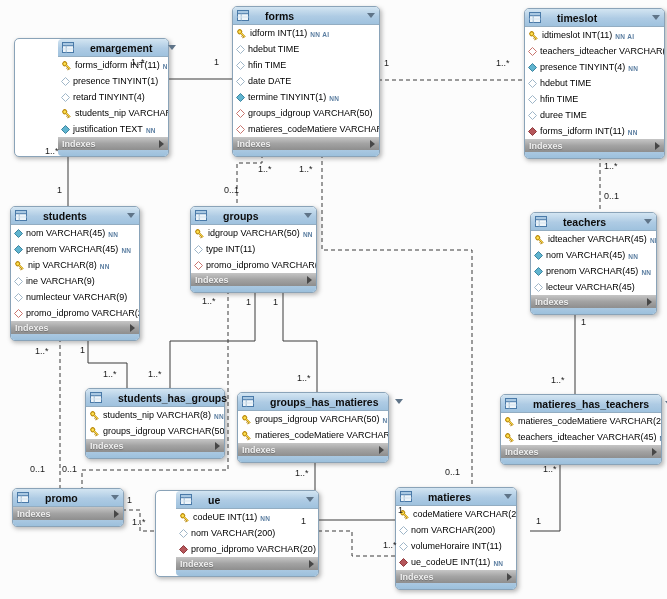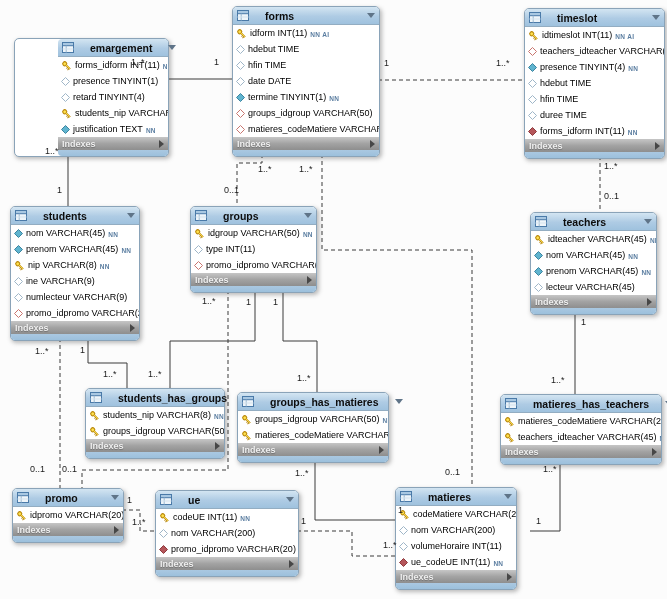--- a/index.html
+++ b/index.html
@@ -628,40 +628,27 @@
             <svg width="12" height="11" viewBox="0 0 12 11">
               <rect x="0.5" y="0.5" width="11" height="10" fill="#eef5fa" stroke="#4a7aa8"></rect>
               <rect x="0.5" y="0.5" width="11" height="3.2" fill="#a9c8e2" stroke="#4a7aa8"></rect>
               <line x1="4.2" y1="3.7" x2="4.2" y2="10.5" stroke="#9ab8d0"></line>
               <line x1="0.5" y1="7" x2="11.5" y2="7" stroke="#d5e3ee"></line>
             </svg>
           </span>
           <span class="tname">promo</span>
           <span class="hdr-arrow"></span>
         </div>
-        <div class="row">
-          <span class="icn">
-            <svg width="11" height="11" viewBox="0 0 11 11">
-              <g transform="rotate(45 5.5 5.5)">
-                <circle cx="3" cy="5.5" r="2" fill="#ffe14d" stroke="#b8860b" stroke-width="1.1"></circle>
-                <rect x="4.8" y="4.9" width="5.4" height="1.3" fill="#ffe14d" stroke="#b8860b" stroke-width="0.7"></rect>
-                <rect x="7.2" y="6" width="1" height="1.7" fill="#b8860b"></rect>
-                <rect x="9" y="6" width="1" height="2.1" fill="#b8860b"></rect>
-              </g>
-            </svg>
-          </span>
-          <span class="ctext">idpromo VARCHAR(20)</span>
-        </div>
-        <div class="idx">
-          <span>Indexes</span>
-          <span class="idx-arrow"></span>
-        </div>
-        <div class="foot"></div>
-      </div>
-      <div class="er-table" style="left: 155px; top: 490px; width: 142px;">
+        <div class="idx">
+          <span>Indexes</span>
+          <span class="idx-arrow"></span>
+        </div>
+        <div class="foot"></div>
+      </div>
+      <div class="er-table" style="left: 155px; top: 490px; width: 142px; padding-left: 20px;">
         <div class="hdr">
           <span class="icn">
             <svg width="12" height="11" viewBox="0 0 12 11">
               <rect x="0.5" y="0.5" width="11" height="10" fill="#eef5fa" stroke="#4a7aa8"></rect>
               <rect x="0.5" y="0.5" width="11" height="3.2" fill="#a9c8e2" stroke="#4a7aa8"></rect>
               <line x1="4.2" y1="3.7" x2="4.2" y2="10.5" stroke="#9ab8d0"></line>
               <line x1="0.5" y1="7" x2="11.5" y2="7" stroke="#d5e3ee"></line>
             </svg>
           </span>
           <span class="tname">ue</span>

